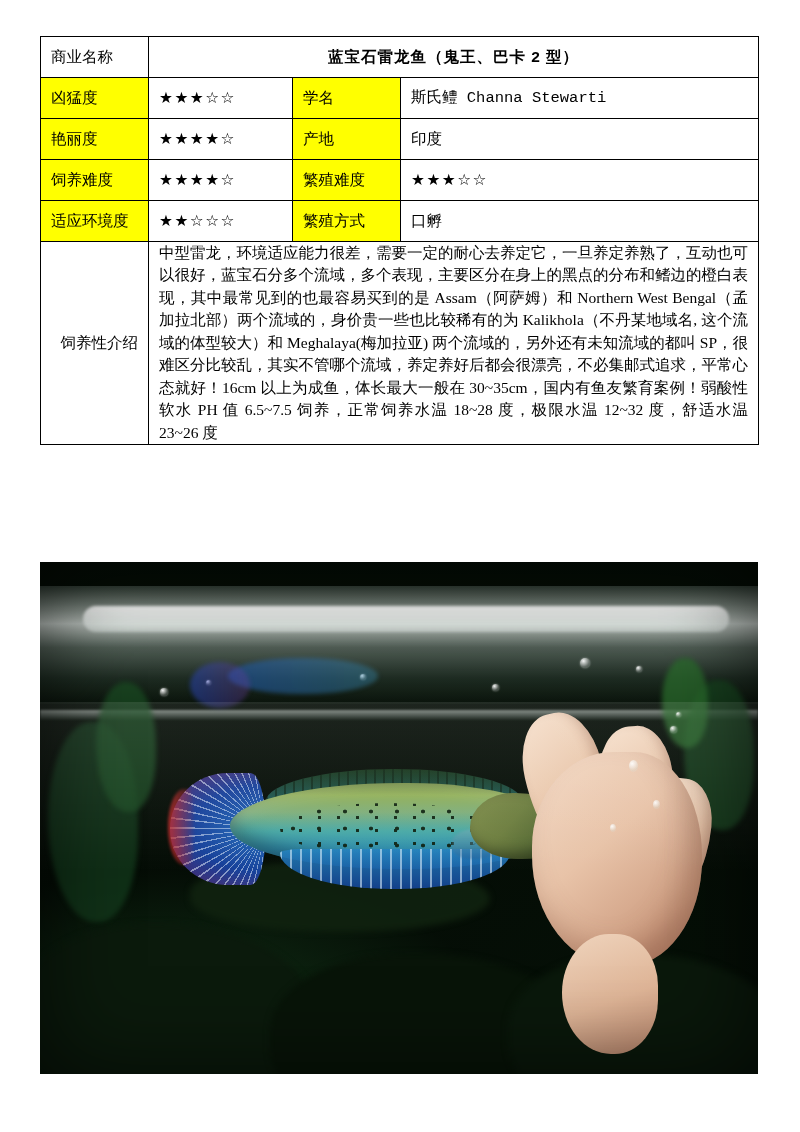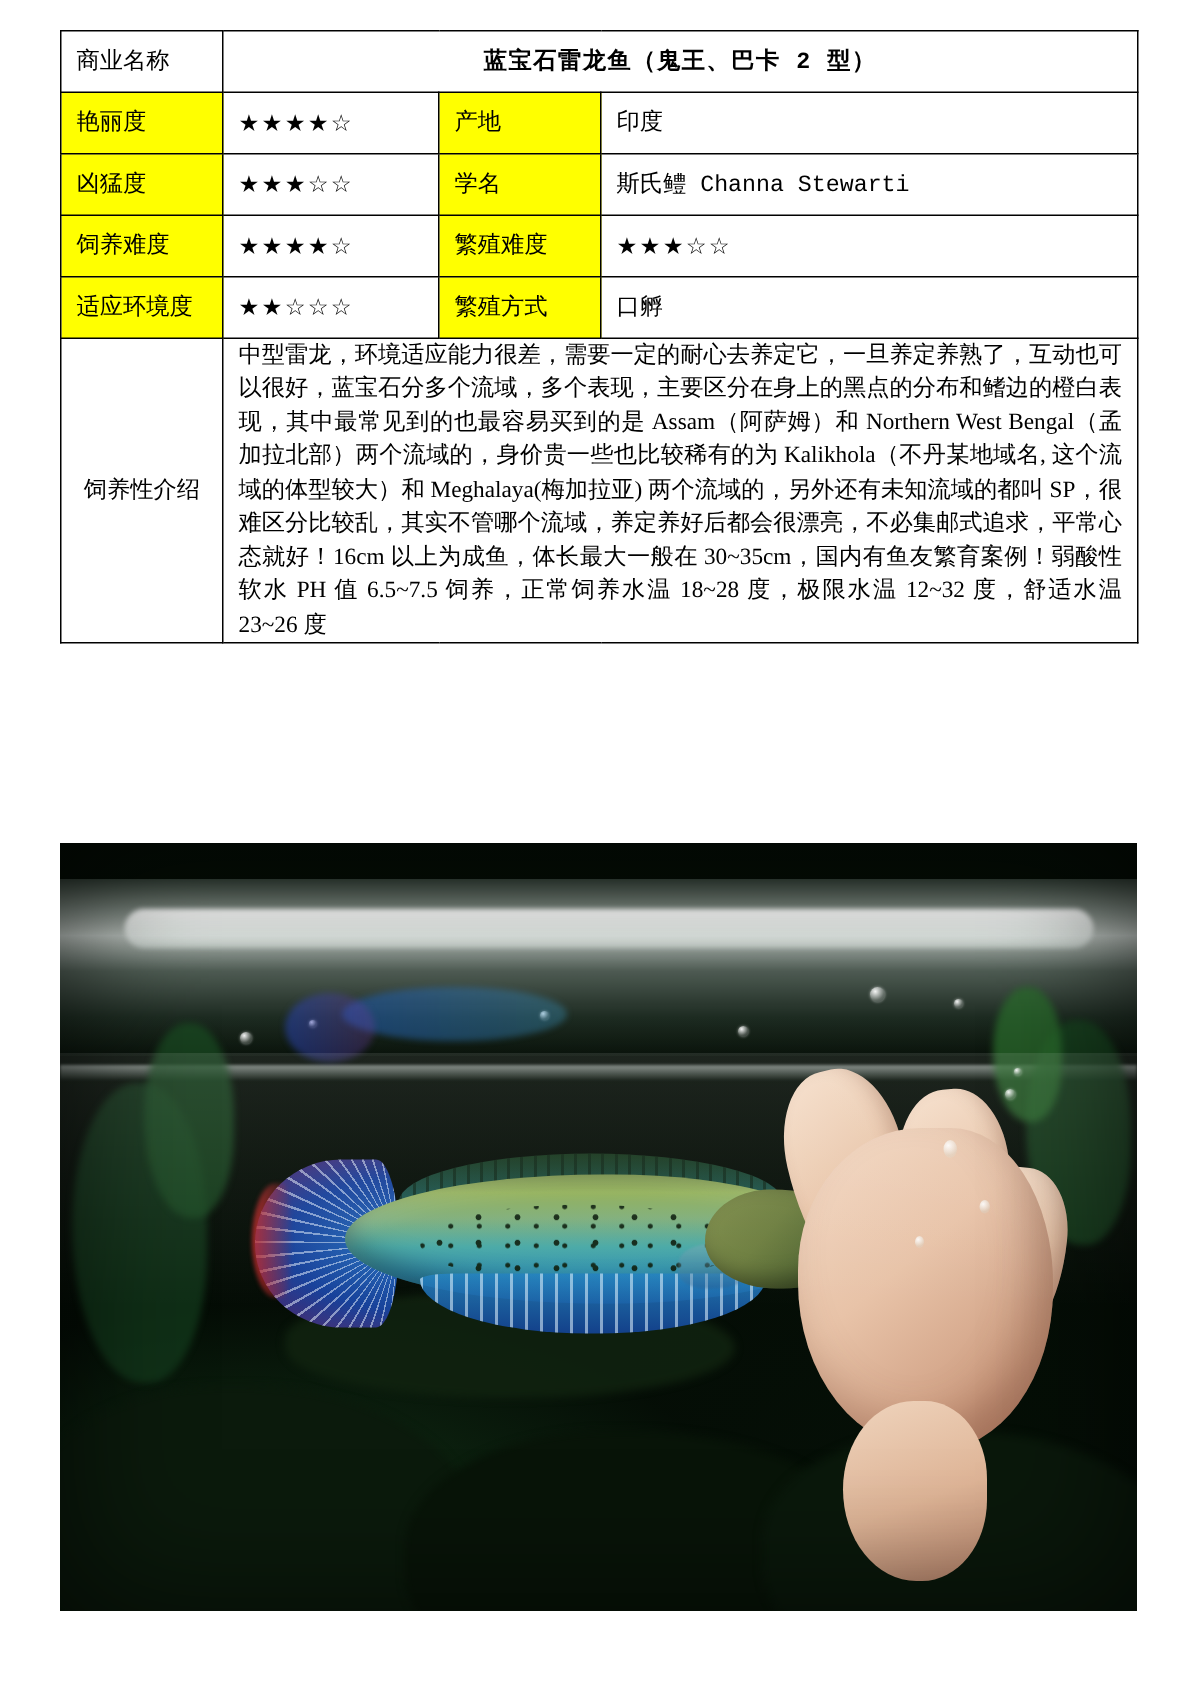--- a/index.html
+++ b/index.html
@@ -13,21 +13,21 @@
     font-family: "Liberation Serif", "DejaVu Serif", serif;
     color: #000;
     position: relative;
     overflow: hidden;
   }
 
   .page {
     width: 800px;
     height: 1032px;
     box-sizing: border-box;
-    padding: 20px 40px 0 40px;
+    padding: 36px 40px 0 40px;
     position: relative;
   }
 
   
   table.fish-table {
     width: 718px;
     border-collapse: collapse;
     table-layout: fixed;
     margin: 0;
   }
@@ -50,41 +50,41 @@
     background: #ffffff;
     font-family: "Liberation Sans", "DejaVu Sans", sans-serif;
     font-size: 15px;
     width: 108px;
   }
   .title-cell {
     text-align: center;
     font-weight: bold;
     font-size: 21px;
     letter-spacing: 1px;
-    font-family: Liberation Mono, monospace;
+    font-family: Liberation Sans, sans-serif;
   }
   .stars {
     font-size: 16px;
     letter-spacing: 1.5px;
     font-family: "DejaVu Sans", sans-serif;
     white-space: nowrap;
   }
   .value-cell {
     font-size: 15px;
     font-family: "Liberation Serif", "DejaVu Serif", serif;
   }
   .mono-val {
     font-family: "Liberation Mono", "DejaVu Sans Mono", monospace;
     font-size: 14.5px;
   }
   .desc-label {
     background: #ffffff;
     font-family: "Liberation Sans", "DejaVu Sans", sans-serif;
     font-size: 15px;
-    text-align: center;
+    text-align: right;
     vertical-align: middle;
   }
   .desc-cell {
     font-size: 14.6px;
     line-height: 1.92;
     text-align: justify;
     padding: 12px 12px 12px 12px;
     vertical-align: top;
     font-family: "Liberation Serif", "DejaVu Serif", serif;
   }
@@ -338,30 +338,30 @@
       <col style="width:144px">
       <col style="width:108px">
       <col style="width:358px">
     </colgroup>
     <tbody>
       <tr>
         <td class="plain-label">商业名称</td>
         <td class="title-cell" colspan="3">蓝宝石雷龙鱼（鬼王、巴卡 2 型）</td>
       </tr>
       <tr>
+        <td class="label-cell">凶猛度</td>
+        <td class="stars">★★★☆☆</td>
+        <td class="label-cell">学名</td>
+        <td class="value-cell mono-val">斯氏鳢 Channa Stewarti</td>
+      </tr>
+      <tr>
         <td class="label-cell">艳丽度</td>
         <td class="stars">★★★★☆</td>
         <td class="label-cell">产地</td>
         <td class="value-cell">印度</td>
-      </tr>
-      <tr>
-        <td class="label-cell">凶猛度</td>
-        <td class="stars">★★★☆☆</td>
-        <td class="label-cell">学名</td>
-        <td class="value-cell mono-val">斯氏鳢 Channa Stewarti</td>
       </tr>
       <tr>
         <td class="label-cell">饲养难度</td>
         <td class="stars">★★★★☆</td>
         <td class="label-cell">繁殖难度</td>
         <td class="stars">★★★☆☆</td>
       </tr>
       <tr>
         <td class="label-cell">适应环境度</td>
         <td class="stars">★★☆☆☆</td>

